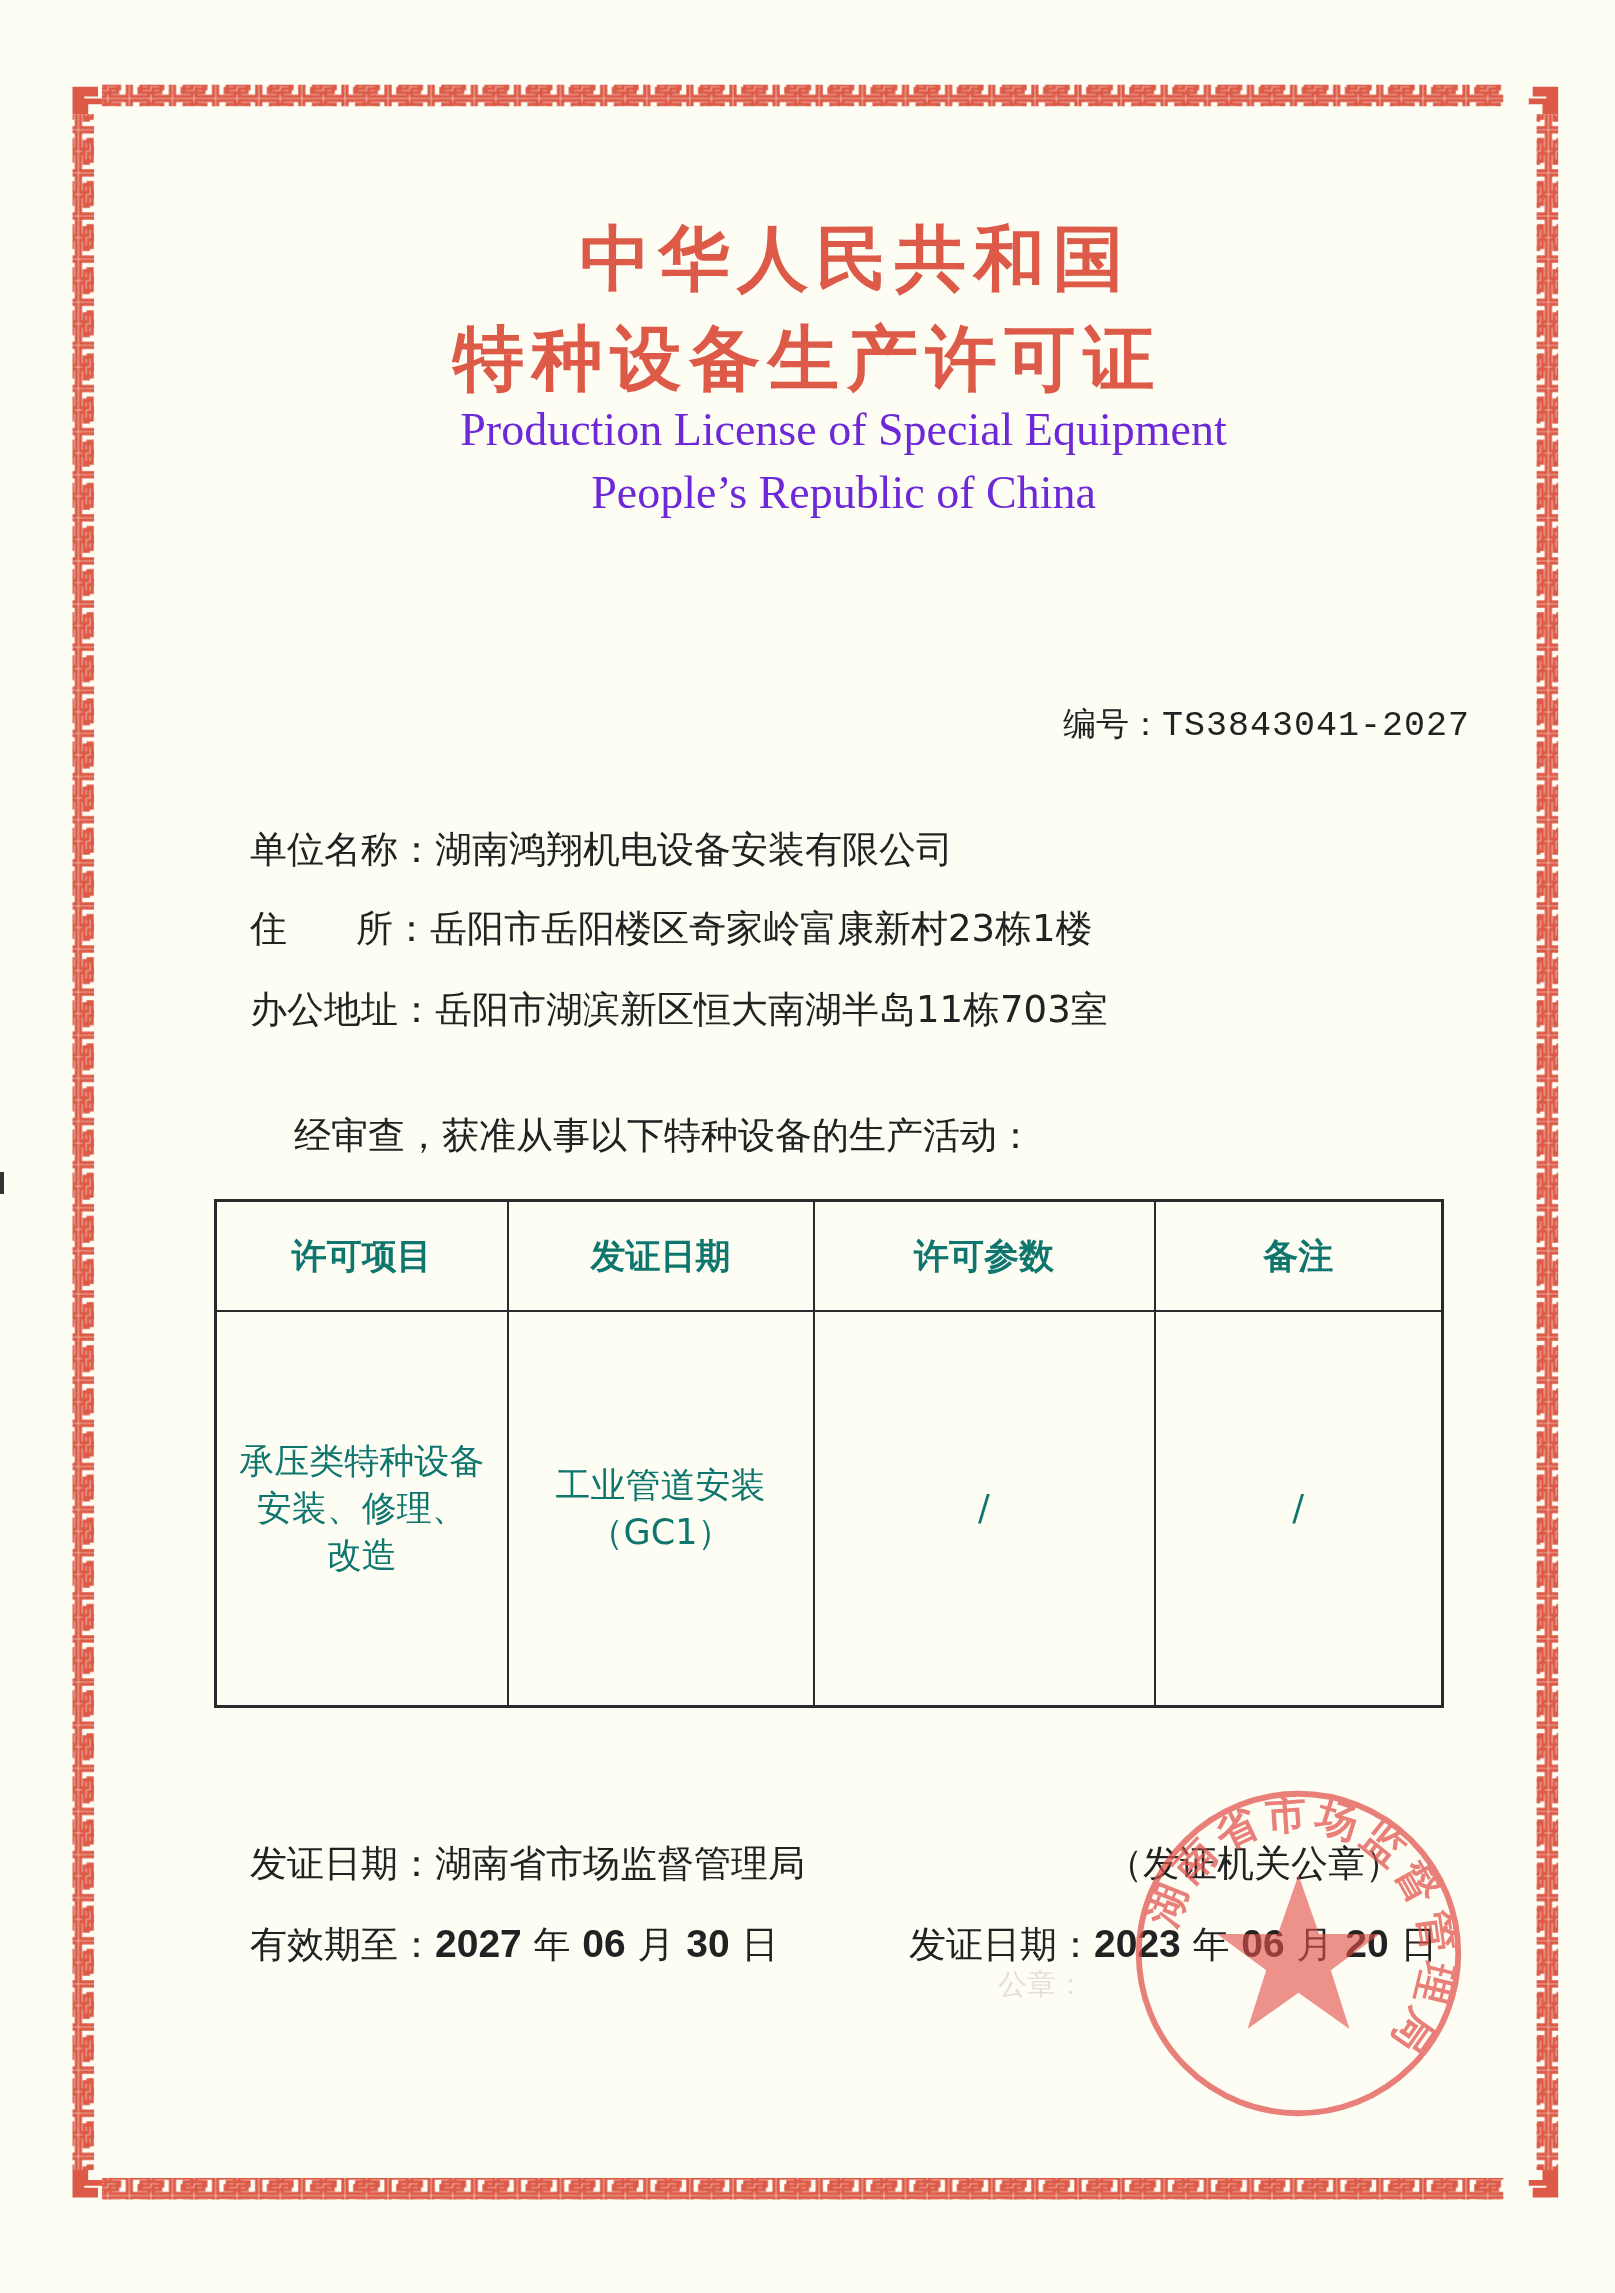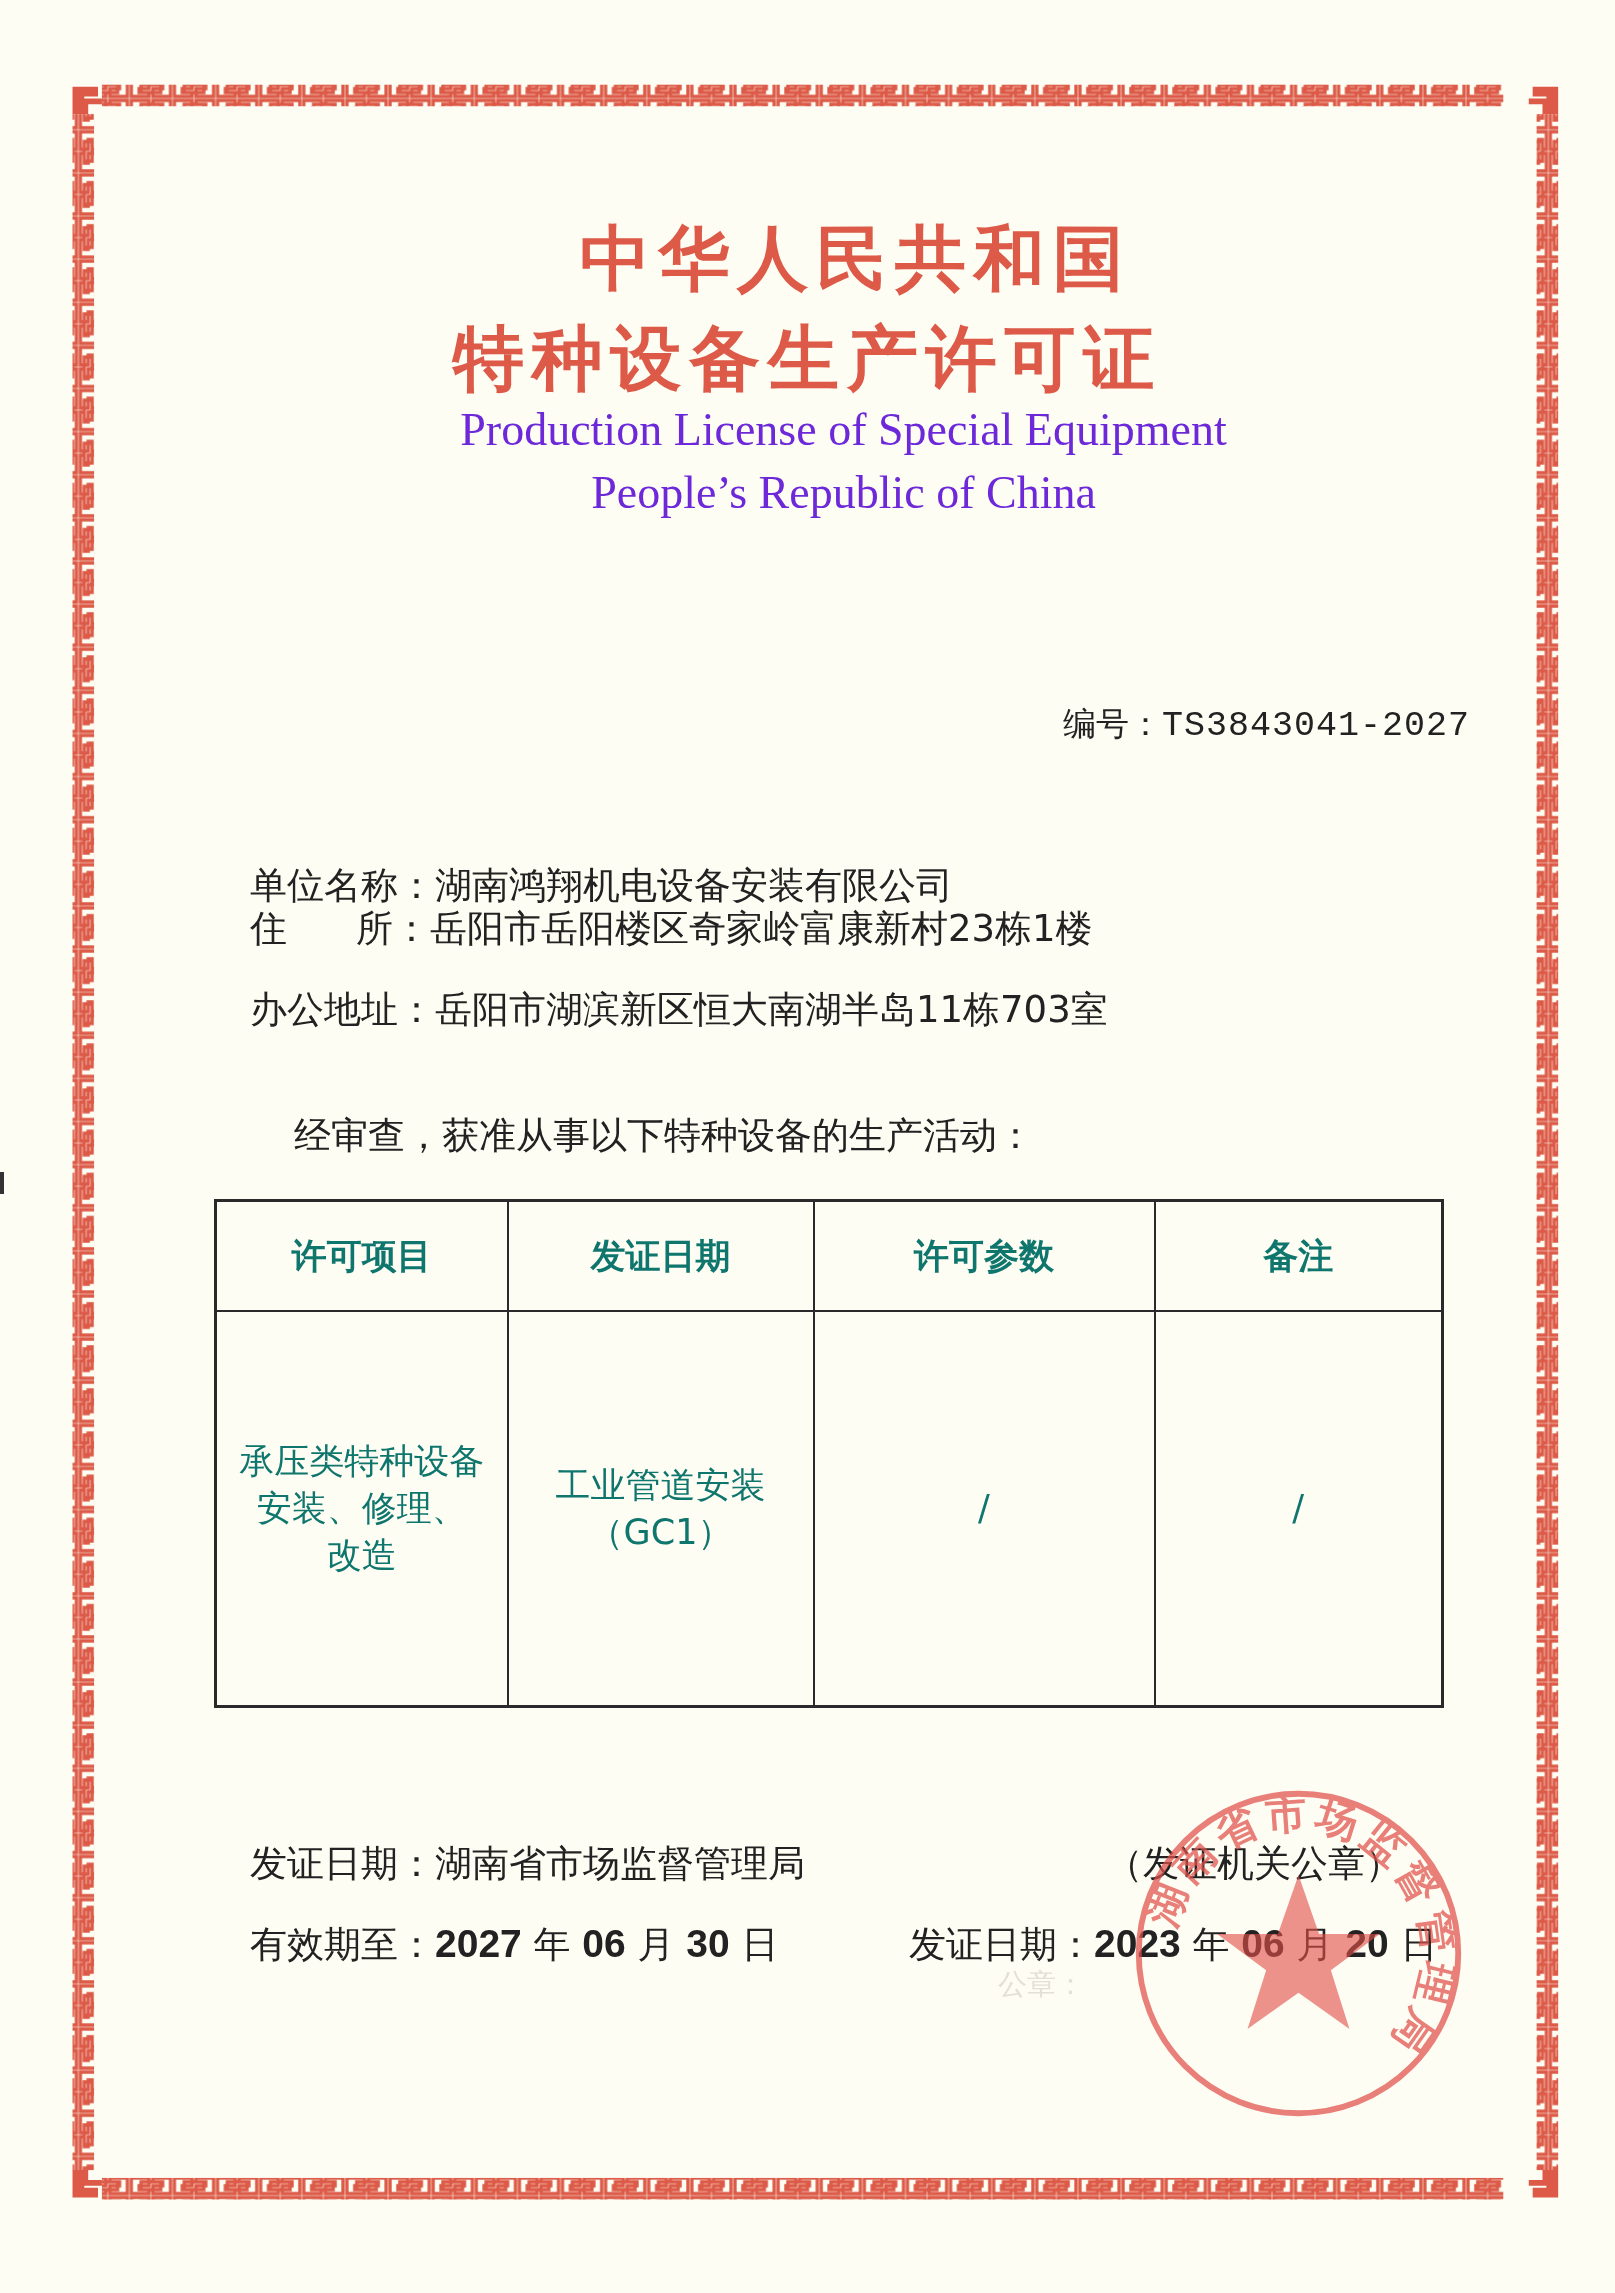--- a/index.html
+++ b/index.html
@@ -62,21 +62,21 @@
     .field {
       position: absolute;
       left: 250px;
       font-size: 37px;
       white-space: nowrap;
       color: #222;
       line-height: 1;
     }
     .field .label { display: inline-block; }
     .field .label.spread { letter-spacing: 69px; }
-    .f1 { top: 831px; margin-top: 36px; }
+    .f1 { top: 831px; }
     .f2 { top: 910px; }
     .f3 { top: 983px; margin-top: 8px; }
     .intro {
       position: absolute;
       left: 294px; top: 1111px;
       font-size: 37px;
       white-space: nowrap;
       color: #222;
     }
     .permit-table {

